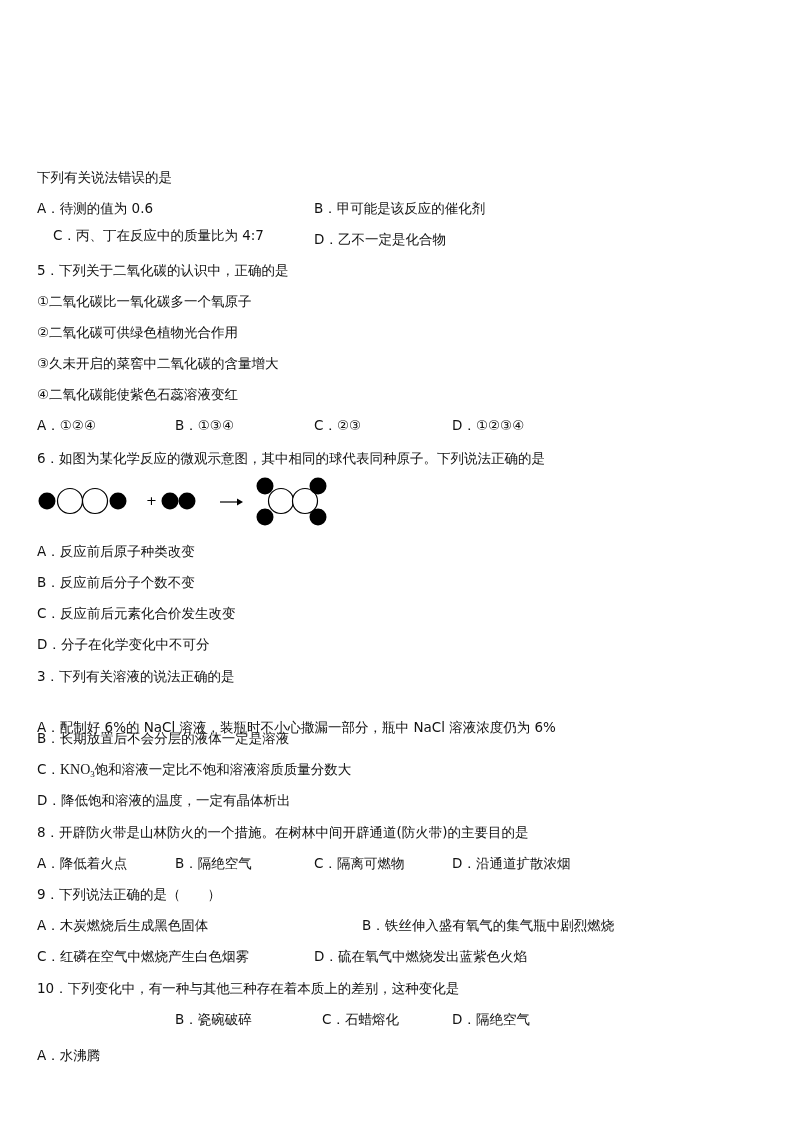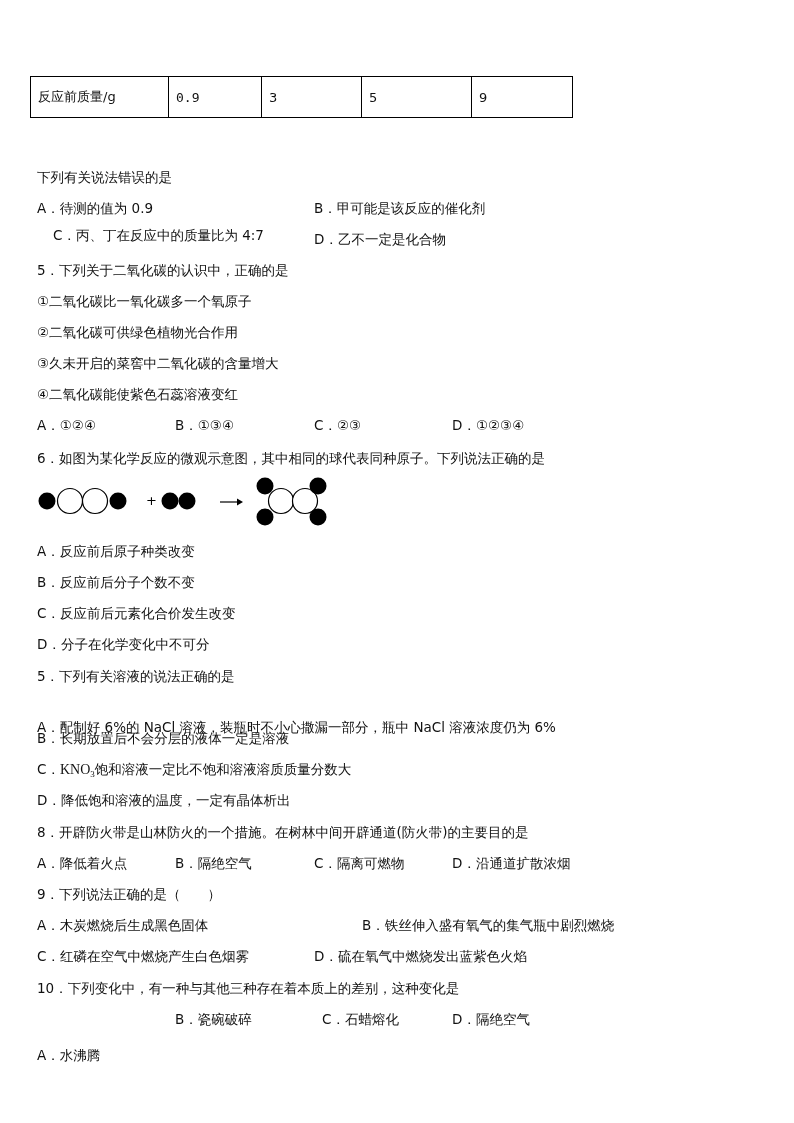--- a/index.html
+++ b/index.html
@@ -25,32 +25,25 @@
     .mono { font-family: "DejaVu Sans Mono", "Liberation Mono", monospace; font-size: 12.5px; }
     .serif { font-family: "Liberation Serif", "DejaVu Serif", serif; font-size: 14px; }
     sub { font-size: 9px; vertical-align: -3px; }
     svg.diagram { position: absolute; left: 30px; top: 470px; }
   </style>
 </head>
 <body>
 
 <table class="mass">
   <tbody>
-      <tr>
-    <td class="c0">反应前质量/g</td>
-    <td class="c1 mono">0.9</td>
-    <td class="c2">3</td>
-    <td class="c3">5</td>
-    <td class="c4">9</td>
-  </tr>
 </tbody>
   </table>
 
 <div class="abs" style="left:37px; top:168px;">下列有关说法错误的是</div>
-<div class="abs" style="left:37px; top:199px;"><span>A．</span><span>待测的值为 0.9</span></div>
+<div class="abs" style="left:37px; top:199px;"><span>A．</span><span>待测的值为 0.6</span></div>
 <div class="abs" style="left:314px; top:199px;"><span>B．</span><span>甲可能是该反应的催化剂</span></div>
 <div class="abs" style="left:37px; top:226px;margin-left:16px;"><span>C．</span><span>丙、丁在反应中的质量比为 4:7</span></div>
 <div class="abs" style="left:314px; top:230px;"><span>D．</span><span>乙不一定是化合物</span></div>
 
 <div class="abs" style="left:37px; top:261px;">5．下列关于二氧化碳的认识中，正确的是</div>
 <div class="abs" style="left:37px; top:292px;">①二氧化碳比一氧化碳多一个氧原子</div>
 <div class="abs" style="left:37px; top:323px;">②二氧化碳可供绿色植物光合作用</div>
 <div class="abs" style="left:37px; top:354px;">③久未开启的菜窖中二氧化碳的含量增大</div>
 <div class="abs" style="left:37px; top:385px;">④二氧化碳能使紫色石蕊溶液变红</div>
 <div class="abs" style="left:37px; top:416px;"><span>A．</span><span>①②④</span></div>
@@ -88,21 +81,21 @@
     <circle cx="235" cy="47" r="8.5" fill="#000000"></circle>
     <circle cx="288" cy="47" r="8.5" fill="#000000"></circle>
   </g>
 </svg>
 
 <div class="abs" style="left:37px; top:542px;"><span>A．</span><span>反应前后原子种类改变</span></div>
 <div class="abs" style="left:37px; top:573px;"><span>B．</span><span>反应前后分子个数不变</span></div>
 <div class="abs" style="left:37px; top:604px;"><span>C．</span><span>反应前后元素化合价发生改变</span></div>
 <div class="abs" style="left:37px; top:635px;"><span>D．</span><span>分子在化学变化中不可分</span></div>
 
-<div class="abs" style="left:37px; top:667px;">5．下列有关溶液的说法正确的是</div>
+<div class="abs" style="left:37px; top:667px;">3．下列有关溶液的说法正确的是</div>
 <div class="abs" style="left:37px; top:718px;"><span>A．</span><span>配制好 6%的 NaCl 溶液，装瓶时不小心撒漏一部分，瓶中 NaCl 溶液浓度仍为 6%</span></div>
 <div class="abs" style="left:37px; top:729px;"><span>B．</span><span>长期放置后不会分层的液体一定是溶液</span></div>
 <div class="abs" style="left:37px; top:760px;"><span>C．</span><span class="serif"><span>KNO</span><sub>3</sub></span><span>饱和溶液一定比不饱和溶液溶质质量分数大</span></div>
 <div class="abs" style="left:37px; top:791px;"><span>D．</span><span>降低饱和溶液的温度，一定有晶体析出</span></div>
 
 <div class="abs" style="left:37px; top:823px;">8．开辟防火带是山林防火的一个措施。在树林中间开辟通道(防火带)的主要目的是</div>
 <div class="abs" style="left:37px; top:854px;"><span>A．</span><span>降低着火点</span></div>
 <div class="abs" style="left:175px; top:854px;"><span>B．</span><span>隔绝空气</span></div>
 <div class="abs" style="left:314px; top:854px;"><span>C．</span><span>隔离可燃物</span></div>
 <div class="abs" style="left:452px; top:854px;"><span>D．</span><span>沿通道扩散浓烟</span></div>

